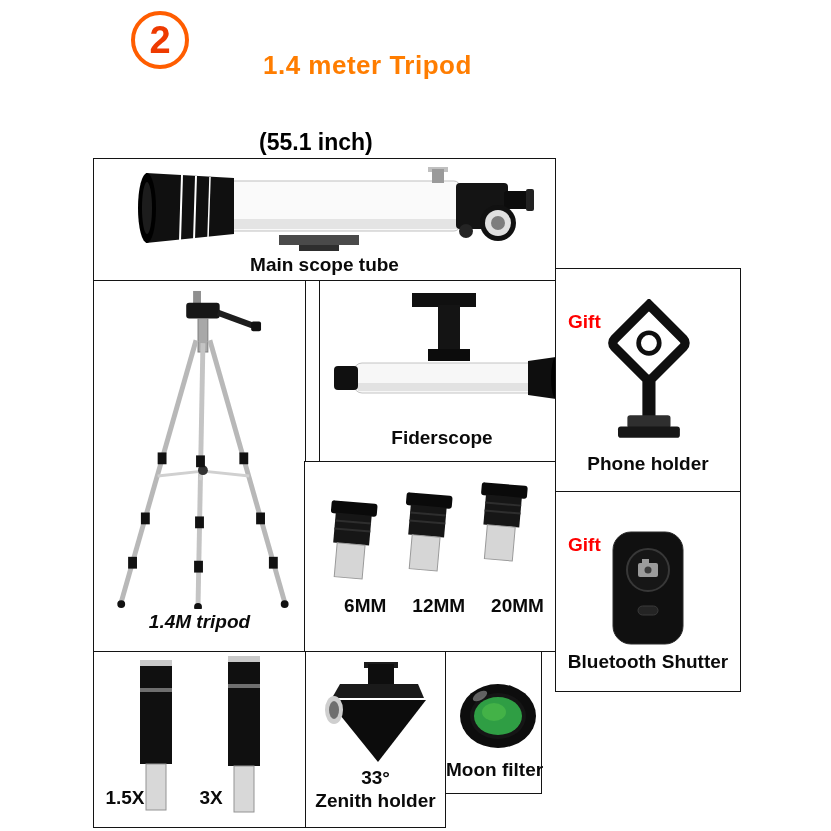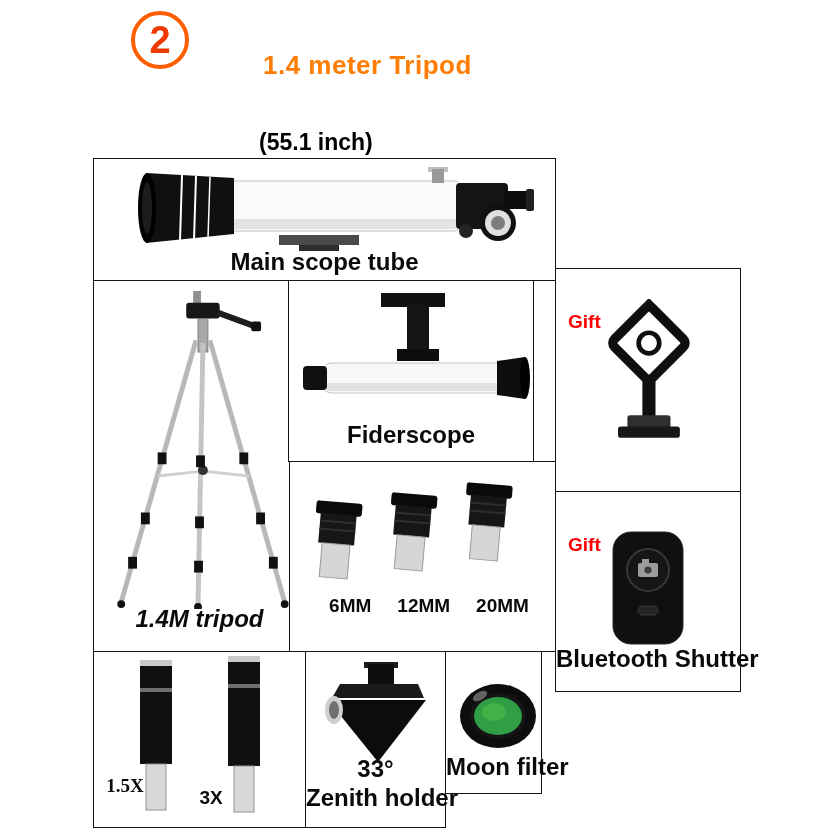--- a/index.html
+++ b/index.html
@@ -19,21 +19,21 @@
   }
   .subtitle {
     position:absolute; left:259px; top:93px;
     font-size:23px; font-weight:bold; color:#000;margin-top:36px;
   }
 
   .cell { position:absolute; border:1px solid #141414; background:#fff; }
   .img  { position:absolute; }
   .cell-label {
     position:absolute; left:0; right:0; text-align:center;
-    font-size:24px; font-weight:700; color:#0a0a0a; white-space:nowrap;
+    font-size:19px; font-weight:700; color:#0a0a0a; white-space:nowrap;
   }
   .gift {
     position:absolute; left:12px; top:8px;
     font-size:19px; font-weight:700; color:#ff0000;margin-top:34px;
   }
   .eyepiece-labels {
     position:absolute; left:0; right:0; bottom:34px;
     display:flex; justify-content:center; gap:26px;
     font-size:19px; font-weight:700;
   }
@@ -102,35 +102,35 @@
       <rect x="101" y="231" width="9" height="12" fill="#111111"></rect>
       <rect x="100" y="276" width="9" height="12" fill="#111111"></rect>
 
       <circle cx="26" cy="320" r="4" fill="#111111"></circle>
       <circle cx="192" cy="320" r="4" fill="#111111"></circle>
       <circle cx="104" cy="323" r="4" fill="#111111"></circle>
     </svg>
     <div class="cell-label" style="bottom:18px;">1.4M tripod</div>
   </div>
 
-  <div class="cell" style="left:288px; top:280px; width:246px; height:182px;">
+  <div class="cell" style="left:319px; top:280px; width:246px; height:182px;">
     <svg class="img" style="left:0; top:6px;" width="249" height="135" viewBox="0 0 249 135">
       <rect x="92" y="6" width="64" height="14" fill="#101010"></rect>
       <rect x="118" y="18" width="22" height="52" fill="#141414"></rect>
       <rect x="108" y="62" width="42" height="12" fill="#0c0c0c"></rect>
       <rect x="34" y="76" width="182" height="30" rx="8" fill="#f7f7f7" stroke="#c4c4c4"></rect>
       <rect x="38" y="96" width="174" height="8" fill="#e2e2e2"></rect>
       <rect x="14" y="79" width="24" height="24" rx="4" fill="#101010"></rect>
       <polygon points="208,74 236,70 236,112 208,108" fill="#0e0e0e"></polygon>
       <ellipse cx="236" cy="91" rx="5" ry="21" fill="#000000"></ellipse>
     </svg>
     <div class="cell-label" style="bottom:12px;">Fiderscope</div>
   </div>
 
-  <div class="cell" style="left:289px; top:461px; width:280px; height:191px;">
+  <div class="cell" style="left:304px; top:461px; width:280px; height:191px;">
     <svg class="img" style="left:0; top:12px;" width="249" height="115" viewBox="0 0 249 115">
 
       <g transform="rotate(5 47 60)">
         <rect x="24" y="28" width="46" height="13" rx="3" fill="#0a0a0a"></rect>
         <rect x="29" y="40" width="36" height="30" fill="#161616"></rect>
         <line x1="29" y1="48" x2="65" y2="48" stroke="#2e2e2e" stroke-width="2"></line>
         <line x1="29" y1="56" x2="65" y2="56" stroke="#2e2e2e" stroke-width="2"></line>
         <rect x="33" y="70" width="28" height="34" fill="#d6d6d6" stroke="#9a9a9a"></rect>
       </g>
 
@@ -160,20 +160,21 @@
   <div class="cell" style="left:555px; top:268px; width:186px; height:224px;">
     <div class="gift">Gift</div>
     <svg class="img" style="left:0; top:30px;" width="184" height="150" viewBox="0 0 184 160">
       <rect x="64" y="18" width="58" height="58" rx="6" fill="none" stroke="#0f0f0f" stroke-width="10" transform="rotate(45 93 47)"></rect>
       <circle cx="93" cy="47" r="11" fill="none" stroke="#0f0f0f" stroke-width="5"></circle>
       <rect x="88" y="1" width="10" height="10" fill="#0f0f0f" transform="rotate(45 93 6)"></rect>
       <rect x="86" y="86" width="14" height="40" fill="#0f0f0f"></rect>
       <rect x="70" y="124" width="46" height="14" rx="3" fill="#2f2f2f"></rect>
       <rect x="60" y="136" width="66" height="12" rx="3" fill="#171717"></rect>
     </svg>
+    <div class="cell-label" style="bottom:16px;">Phone holder</div>
   </div>
 
   <div class="cell" style="left:555px; top:491px; width:186px; height:201px;">
     <div class="gift">Gift</div>
     <svg class="img" style="left:0; top:34px;" width="184" height="125" viewBox="0 0 184 125">
       <rect x="57" y="6" width="70" height="112" rx="18" fill="#101010" stroke="#2a2a2a"></rect>
       <circle cx="92" cy="44" r="21" fill="#161616" stroke="#383838" stroke-width="2"></circle>
       <rect x="86" y="33" width="7" height="5" fill="#9b9b9b"></rect>
       <rect x="82" y="37" width="20" height="14" rx="2" fill="#9b9b9b"></rect>
       <circle cx="92" cy="44" r="3.5" fill="#3c3c3c"></circle>
@@ -188,21 +189,21 @@
       <rect x="46" y="6" width="32" height="6" fill="#c9c9c9"></rect>
       <rect x="46" y="12" width="32" height="98" fill="#101010"></rect>
       <rect x="46" y="34" width="32" height="4" fill="#6f6f6f"></rect>
       <rect x="52" y="110" width="20" height="46" fill="#d8d8d8" stroke="#949494"></rect>
 
       <rect x="134" y="2" width="32" height="6" fill="#c9c9c9"></rect>
       <rect x="134" y="8" width="32" height="104" fill="#101010"></rect>
       <rect x="134" y="30" width="32" height="4" fill="#6f6f6f"></rect>
       <rect x="140" y="112" width="20" height="46" fill="#d8d8d8" stroke="#949494"></rect>
     </svg>
-    <div class="barlow-label" style="left:1px; bottom:30px;font-family:Liberation Serif, serif;">1.5X</div>
+    <div class="barlow-label" style="left:1px; bottom:18px;">1.5X</div>
     <div class="barlow-label" style="left:87px; bottom:18px;">3X</div>
   </div>
 
   <div class="cell" style="left:305px; top:651px; width:141px; height:177px;">
     <svg class="img" style="left:0; top:10px;" width="139" height="105" viewBox="0 0 139 105">
       <rect x="58" y="0" width="34" height="6" fill="#1c1c1c"></rect>
       <rect x="62" y="2" width="26" height="22" fill="#0e0e0e"></rect>
       <polygon points="34,22 112,22 118,36 26,36" fill="#1a1a1a"></polygon>
       <polygon points="22,38 120,38 72,100" fill="#0c0c0c"></polygon>
       <ellipse cx="28" cy="48" rx="9" ry="14" fill="#cfcfcf"></ellipse>

